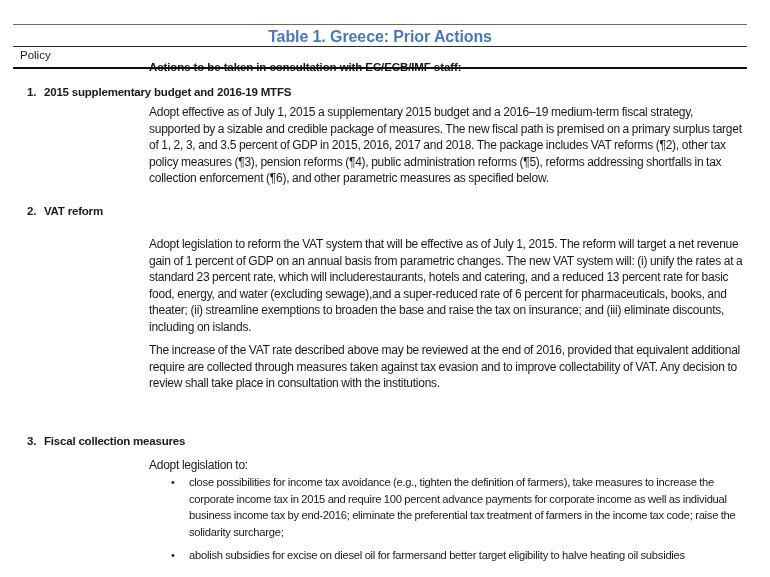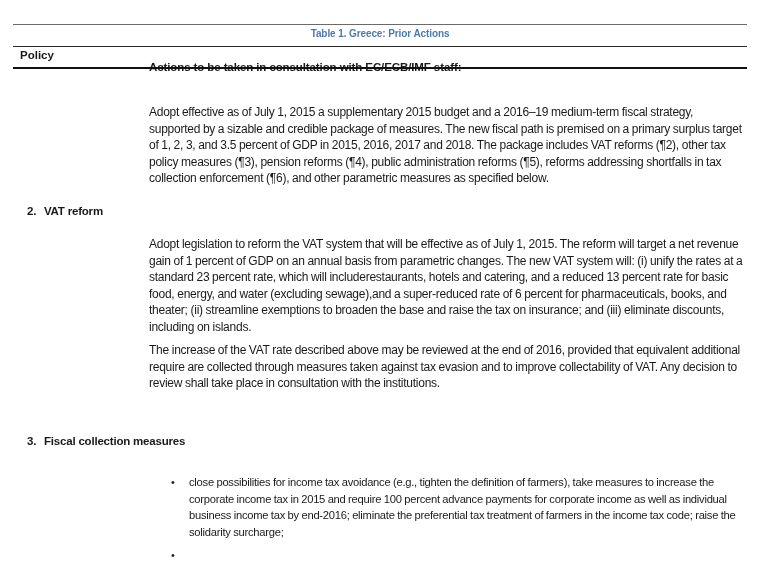--- a/index.html
+++ b/index.html
@@ -30,30 +30,30 @@
     .rule-top { top: 24px; height: 1px; background: #6a6a6a; }
     .rule-mid { top: 46px; height: 1px; background: #2a2a2a; }
     .rule-bot { top: 67px; height: 2px; background: #111111; }
 
     .table-title {
       position: absolute;
       top: 28px;
       left: 0;
       width: 760px;
       text-align: center;
-      font-size: 10px;
+      font-size: 16px;
       font-weight: bold;
       letter-spacing: -0.1px;
     }
     .hdr-policy {
       position: absolute;
       top: 49px;
       left: 20px;
       font-size: 11.5px;
-      font-weight: bold;
+      font-weight: normal;
     }
     .hdr-actions {
       position: absolute;
       top: 49px;
       left: 149px;
       font-size: 11.5px;
       font-weight: bold;
       letter-spacing: -0.1px;
       margin-top: 12px;
     }
@@ -108,37 +108,43 @@
 <div class="page">
 
   <div class="rule rule-top"></div>
   <div class="table-title" id="table-title" style="color: rgb(74, 122, 181);">Table 1. Greece: Prior Actions</div>
   <div class="rule rule-mid"></div>
 
   <div class="hdr-policy">Policy</div>
   <div class="hdr-actions">Actions to be taken in consultation with EC/ECB/IMF staff:</div>
   <div class="rule rule-bot"></div>
 
+  <div class="section-head" style="top:86px;">
+    <span class="num">1.</span>
+    <span>2015 supplementary budget and 2016-19 MTFS</span>
+  </div>
   <div class="para" style="top:104px;">Adopt effective as of July 1, 2015 a supplementary 2015 budget and a 2016–19 medium-term fiscal strategy, supported by a sizable and credible package of measures. The new fiscal path is premised on a primary surplus target of 1, 2, 3, and 3.5 percent of GDP in 2015, 2016, 2017 and 2018. The package includes VAT reforms (¶2), other tax policy measures (¶3), pension reforms (¶4), public administration reforms (¶5), reforms addressing shortfalls in tax collection enforcement (¶6), and other parametric measures as specified below.</div>
 
   <div class="section-head" style="top:205px;">
     <span class="num">2.</span>
     <span>VAT reform</span>
   </div>
   <div class="para" style="top:236px;">Adopt legislation to reform the VAT system that will be effective as of July 1, 2015. The reform will target a net revenue gain of 1 percent of GDP on an annual basis from parametric changes. The new VAT system will: (i) unify the rates at a standard 23 percent rate, which will includerestaurants, hotels and catering, and a reduced 13 percent rate for basic food, energy, and water (excluding sewage),and a super-reduced rate of 6 percent for pharmaceuticals, books, and theater; (ii) streamline exemptions to broaden the base and raise the tax on insurance; and (iii) eliminate discounts, including on islands.</div>
   <div class="para" style="top:342px;">The increase of the VAT rate described above may be reviewed at the end of 2016, provided that equivalent additional require are collected through measures taken against tax evasion and to improve collectability of VAT. Any decision to review shall take place in consultation with the institutions.</div>
 
   <div class="section-head" style="top:435px;">
     <span class="num">3.</span>
     <span>Fiscal collection measures</span>
   </div>
+  <div class="para" style="top:457px;">Adopt legislation to:</div>
 
   <ul class="bullets" style="top:474px;">
     <li>
       <span class="bullet-dot">•</span>
       <span>close possibilities for income tax avoidance (e.g., tighten the definition of farmers), take measures to increase the corporate income tax in 2015 and require 100 percent advance payments for corporate income as well as individual business income tax by end-2016; eliminate the preferential tax treatment of farmers in the income tax code; raise the solidarity surcharge;</span>
     </li>
     <li>
       <span class="bullet-dot">•</span>
+      <span>abolish subsidies for excise on diesel oil for farmersand better target eligibility to halve heating oil subsidies</span>
     </li>
   </ul>
 
 </div>
 
 </body></html>

